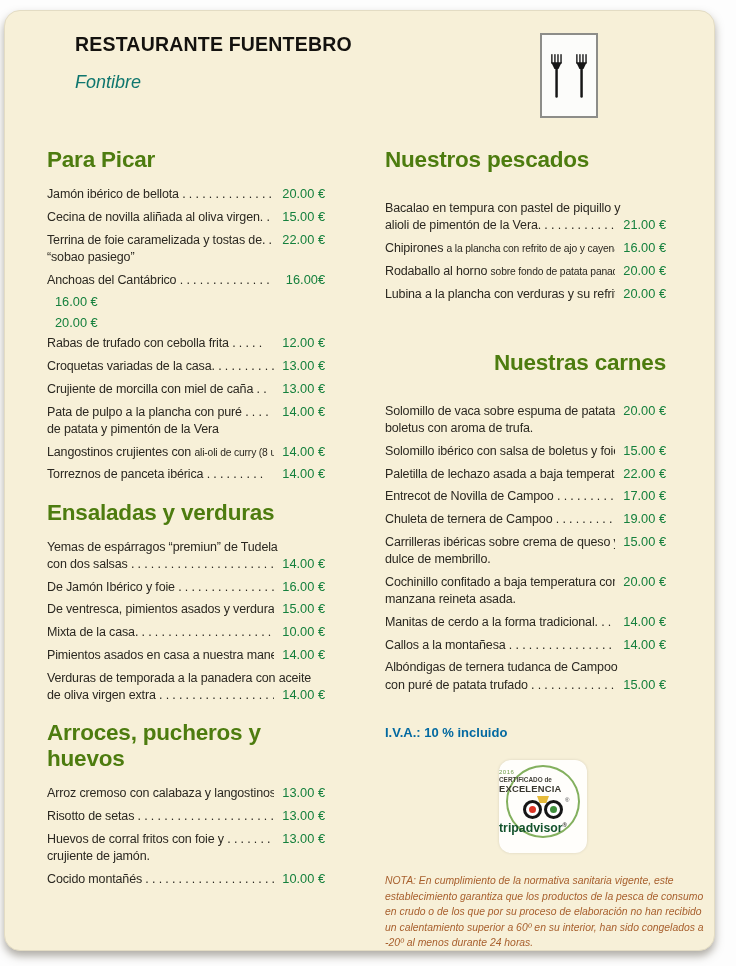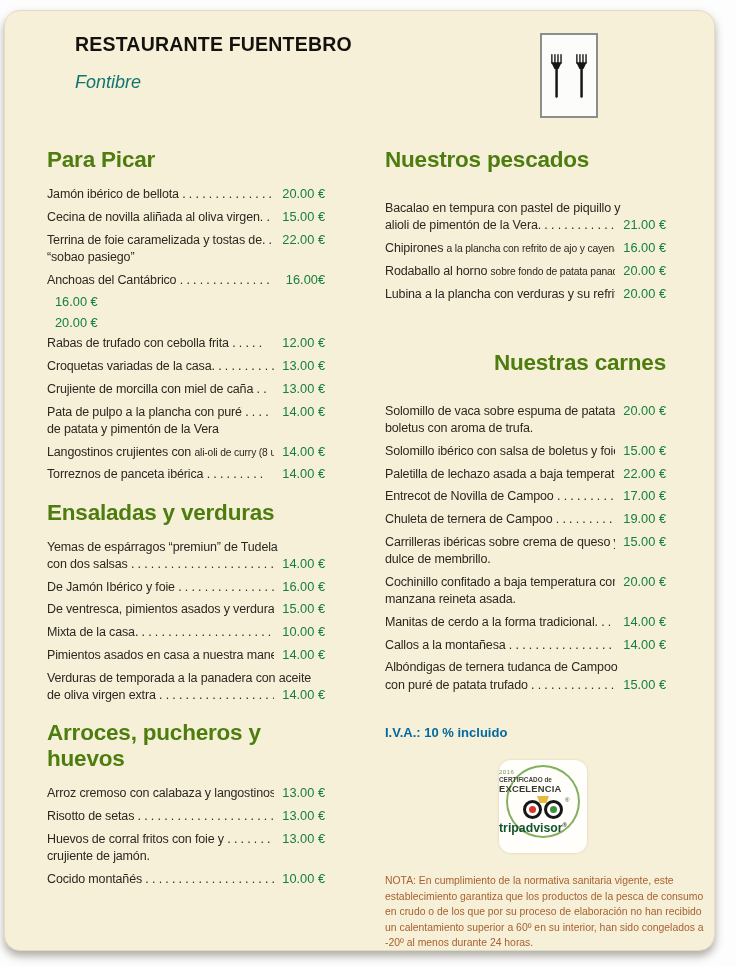--- a/index.html
+++ b/index.html
@@ -58,21 +58,21 @@
   .eye-r{left:45px;}
   .pupil{width:7px;height:7px;border-radius:50%;}
   .pupil-red{background:#dd3526;}
   .pupil-green{background:#3f8f3c;}
   .cap{position:absolute;left:38px;top:0;width:12px;height:7px;background:#e7bb3a;clip-path:polygon(0 0,100% 0,78% 100%,22% 100%);}
   .owl-reg{position:absolute;left:66px;top:1px;font-size:6px;color:#444;}
   .brandline{margin-top:0;font-size:12.3px;font-weight:600;}
   .brandline .t{color:#14532d;}
   .brandline .a{color:#14532d;}
   .brandline .r{font-size:6px;vertical-align:super;color:#3a3a33;}
-  .nota{position:absolute;left:380px;top:862px;width:326px;font-size:10.4px;line-height:1.5;color:#a8602e;}
+  .nota{position:absolute;left:380px;top:862px;width:326px;font-size:10.4px;line-height:1.5;color:#a8602e;font-style:italic;}
 </style>
 </head>
 <body>
 
 <div class="card">
 
   <div class="brand">
     <h1>RESTAURANTE FUENTEBRO</h1>
     <div class="sub">Fontibre</div>
   </div>

